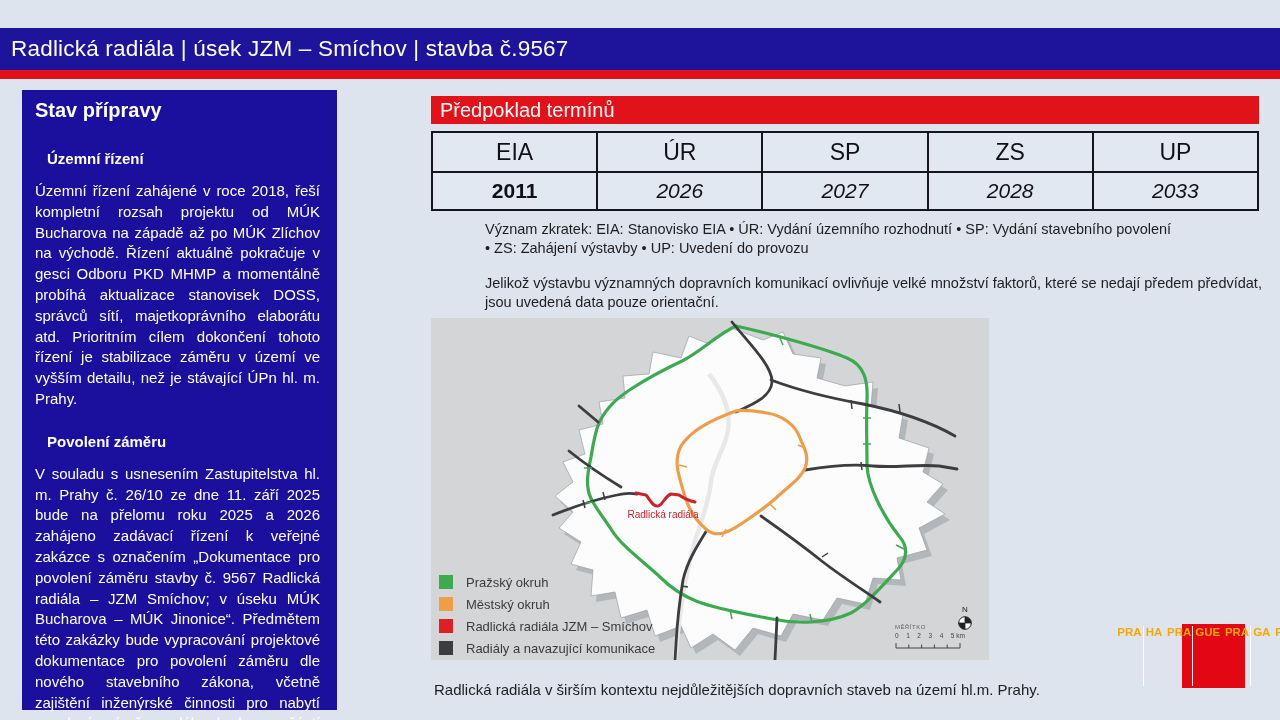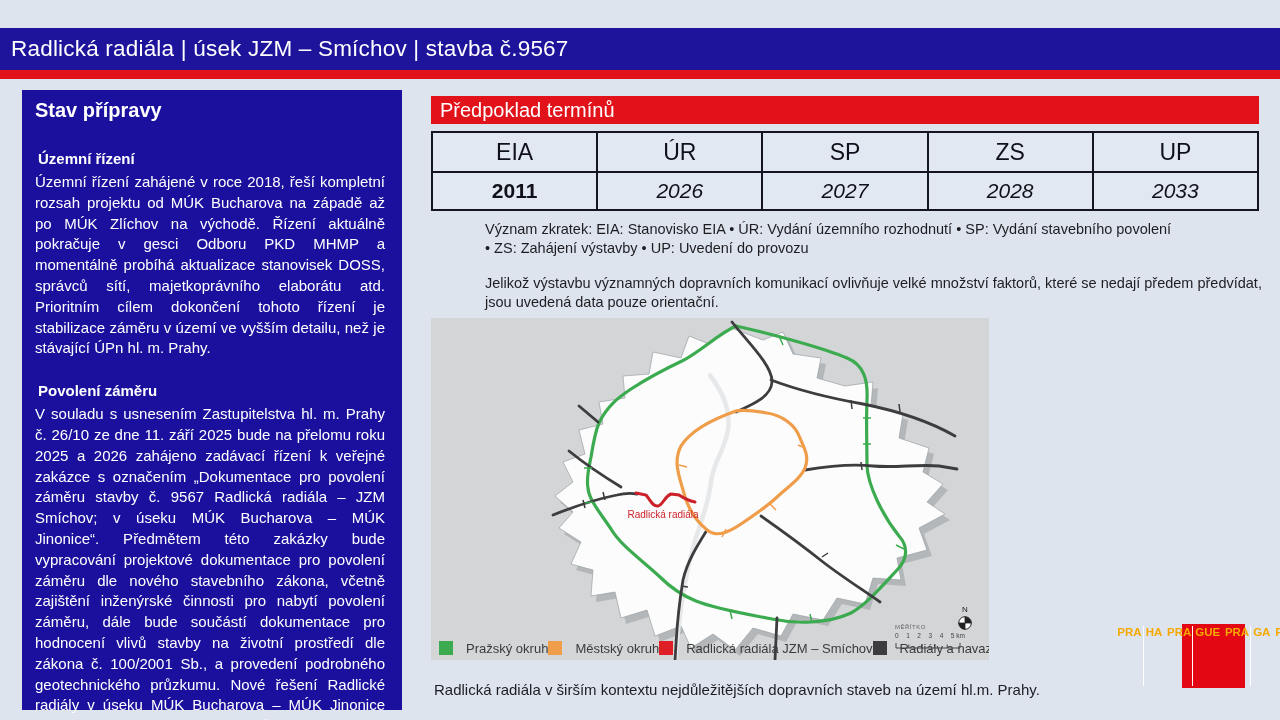--- a/index.html
+++ b/index.html
@@ -12,25 +12,25 @@
   .header-bar{
     position:absolute;left:0;top:28px;width:1280px;height:42px;
     background:#1d149b;color:#fff;box-sizing:border-box;
     font-size:22.5px;font-weight:normal;line-height:42px;padding-left:11px;
     letter-spacing:.2px;
   }
   .red-stripe{position:absolute;left:0;top:70px;width:1280px;height:9px;background:#e1121a;}
 
   
   .left-panel{
-    position:absolute;left:22px;top:90px;width:380px;height:620px;
+    position:absolute;left:22px;top:90px;width:315px;height:620px;
     background:#1a109d;color:#fff;box-sizing:border-box;padding:9px 13px 10px 13px;
   }
   .panel-heading{font-size:20px;font-weight:bold;margin:0 0 26px 0;}
-  .sec-heading{font-size:15px;font-weight:bold;margin:3px;line-height:21px;}
+  .sec-heading{font-size:15px;font-weight:bold;margin:12px;line-height:21px;}
   .sec-body{font-size:15px;line-height:20.8px;text-align:justify;margin:0 4px 21px 0;}
 
   
   .red-bar{
     position:absolute;left:431px;top:96px;width:828px;height:28px;
     background:#e1121a;color:#fff;box-sizing:border-box;
     font-size:20px;line-height:28px;padding-left:9px;
   }
   table.timeline{
     position:absolute;left:431px;top:131px;width:828px;
@@ -49,21 +49,21 @@
   .note{position:absolute;left:437px;width:824px;font-size:14.5px;line-height:19px;color:#1d1d22;margin-left:48px;}
   .note-abbrev{top:220px;}
   .note-disclaimer{top:274px;}
 
   
   .map-figure{
     position:absolute;left:431px;top:318px;width:558px;height:342px;
     background:#d3d5d7;overflow:hidden;
   }
   .map-svg{position:absolute;left:0;top:0;}
-  .legend{position:absolute;left:8px;bottom:5px;display:flex;}
+  .legend{position:absolute;left:8px;bottom:5px;display:flex;flex-direction:column;gap:8px;}
   .legend-item{display:flex;align-items:center;gap:13px;height:14px;}
   .legend-swatch{width:14px;height:14px;flex:0 0 14px;}
   .legend-label{font-size:13px;color:#3b3b3b;white-space:nowrap;}
 
   .scale-area{position:absolute;right:6px;bottom:6px;width:90px;height:48px;}
   .north-group{position:absolute;right:10px;top:0;text-align:center;line-height:8px;}
   .north-label{font-size:8px;color:#222;display:block;margin-bottom:1px;}
   .scale-label{position:absolute;left:2px;top:18px;font-size:6px;color:#666;letter-spacing:.5px;}
   .tick-labels{position:absolute;left:2px;top:26px;width:70px;display:flex;justify-content:space-between;font-size:6.5px;color:#444;}
   .scale-bar{position:absolute;left:2px;top:35px;}

